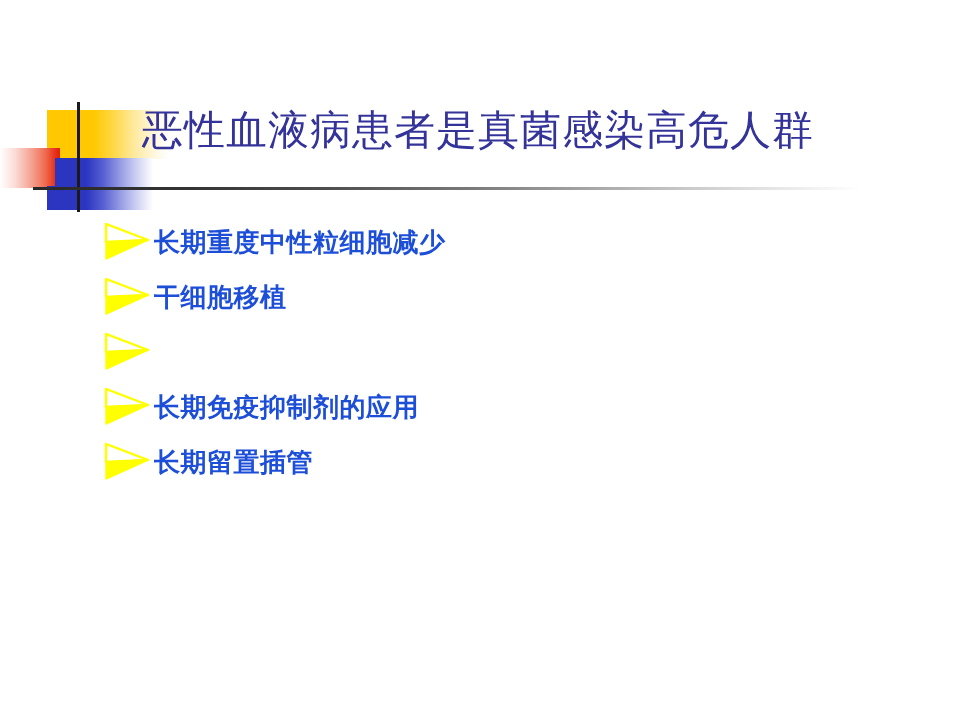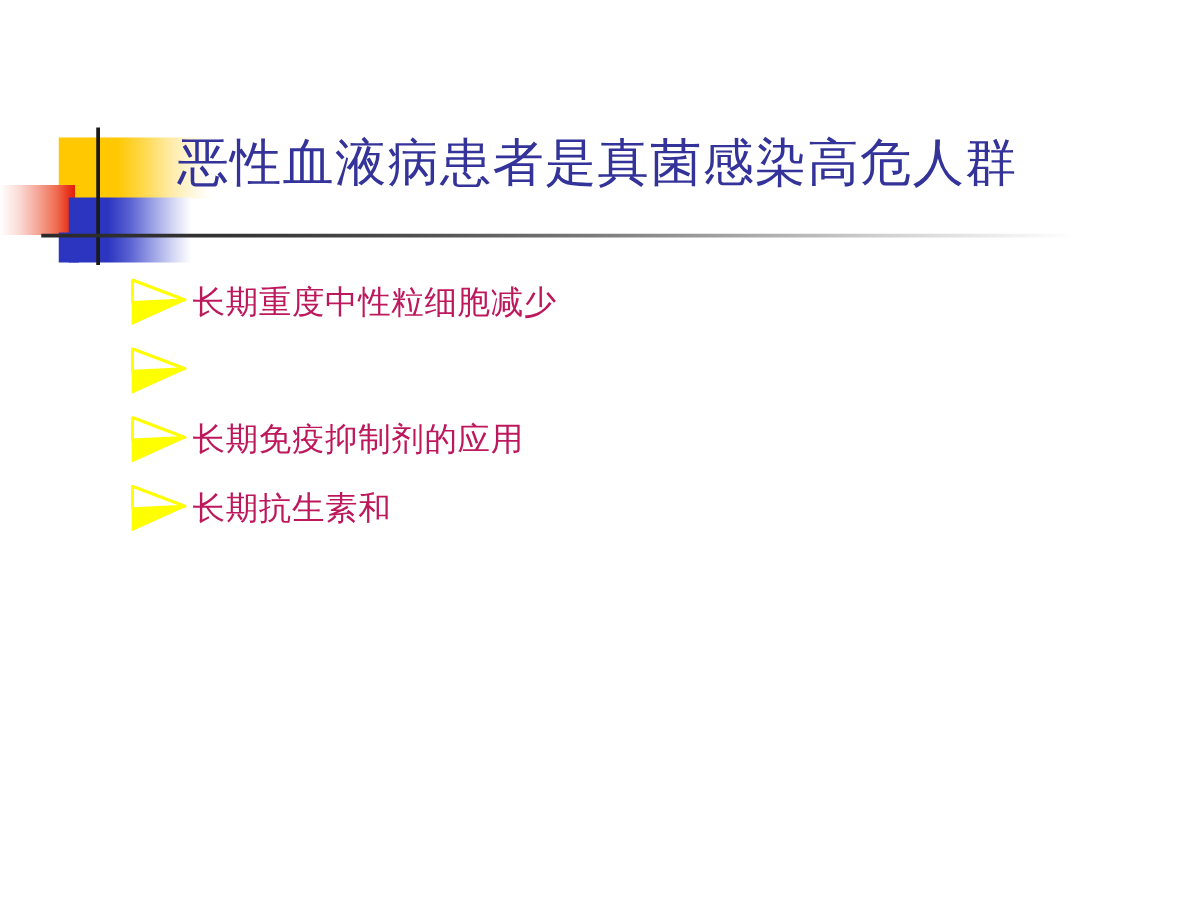--- a/index.html
+++ b/index.html
@@ -140,24 +140,24 @@
 
   .bullet-marker svg {
     position: absolute;
     left: 0;
     top: 0;
     display: block;
   }
 
   .bullet-text {
     flex: 1 1 auto;
-    color: #be185d;
+    color: #1d4ed8;
     font-size: 26px;
     line-height: 30px;
-    font-weight: normal;
+    font-weight: bold;
     letter-spacing: 0.5px;
     white-space: nowrap;
     font-family: "DejaVu Sans", "Liberation Sans", sans-serif;
   }
 </style>
 </head>
 <body>
 
 <div id="slide">
 
@@ -177,20 +177,29 @@
     <div class="bullet-row">
       <span class="bullet-marker">
         <svg width="50" height="38" viewBox="0 0 50 38" aria-hidden="true">
           <path d="M2 1 L44 17 L2 19 Z" fill="#ffffff" stroke="#ffff00" stroke-width="2.4" stroke-linejoin="round"></path>
           <path d="M2 19 L44 17 L2 36 Z" fill="#ffff00" stroke="#ffff00" stroke-width="1.4" stroke-linejoin="round"></path>
         </svg>
       </span>
       <span class="bullet-text">长期重度中性粒细胞减少</span>
     </div>
 
+    <div class="bullet-row">
+      <span class="bullet-marker">
+        <svg width="50" height="38" viewBox="0 0 50 38" aria-hidden="true">
+          <path d="M2 1 L44 17 L2 19 Z" fill="#ffffff" stroke="#ffff00" stroke-width="2.4" stroke-linejoin="round"></path>
+          <path d="M2 19 L44 17 L2 36 Z" fill="#ffff00" stroke="#ffff00" stroke-width="1.4" stroke-linejoin="round"></path>
+        </svg>
+      </span>
+      <span class="bullet-text">干细胞移植</span>
+    </div>
 
     <div class="bullet-row">
       <span class="bullet-marker">
         <svg width="50" height="38" viewBox="0 0 50 38" aria-hidden="true">
           <path d="M2 1 L44 17 L2 19 Z" fill="#ffffff" stroke="#ffff00" stroke-width="2.4" stroke-linejoin="round"></path>
           <path d="M2 19 L44 17 L2 36 Z" fill="#ffff00" stroke="#ffff00" stroke-width="1.4" stroke-linejoin="round"></path>
         </svg>
       </span>
     </div>
 
@@ -204,18 +213,18 @@
       <span class="bullet-text">长期免疫抑制剂的应用</span>
     </div>
 
     <div class="bullet-row">
       <span class="bullet-marker">
         <svg width="50" height="38" viewBox="0 0 50 38" aria-hidden="true">
           <path d="M2 1 L44 17 L2 19 Z" fill="#ffffff" stroke="#ffff00" stroke-width="2.4" stroke-linejoin="round"></path>
           <path d="M2 19 L44 17 L2 36 Z" fill="#ffff00" stroke="#ffff00" stroke-width="1.4" stroke-linejoin="round"></path>
         </svg>
       </span>
-      <span class="bullet-text">长期抗生素和</span>
+      <span class="bullet-text">长期留置插管</span>
     </div>
 
   </div>
 
 </div>
 
 </body></html>

